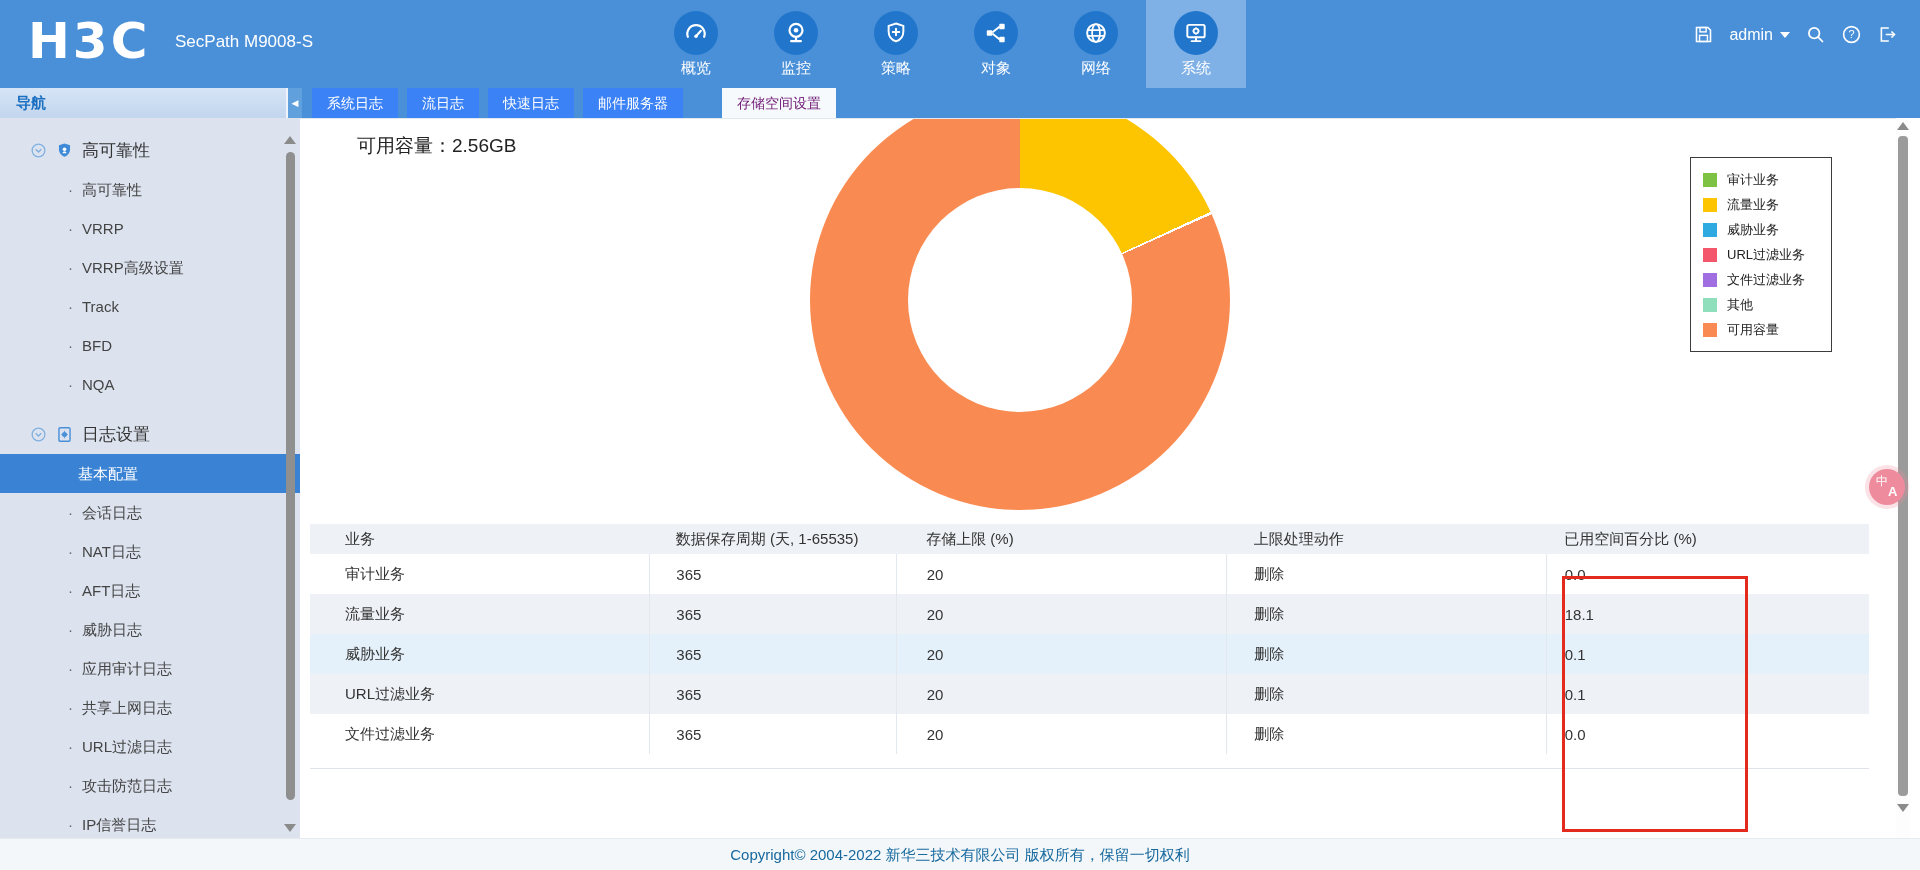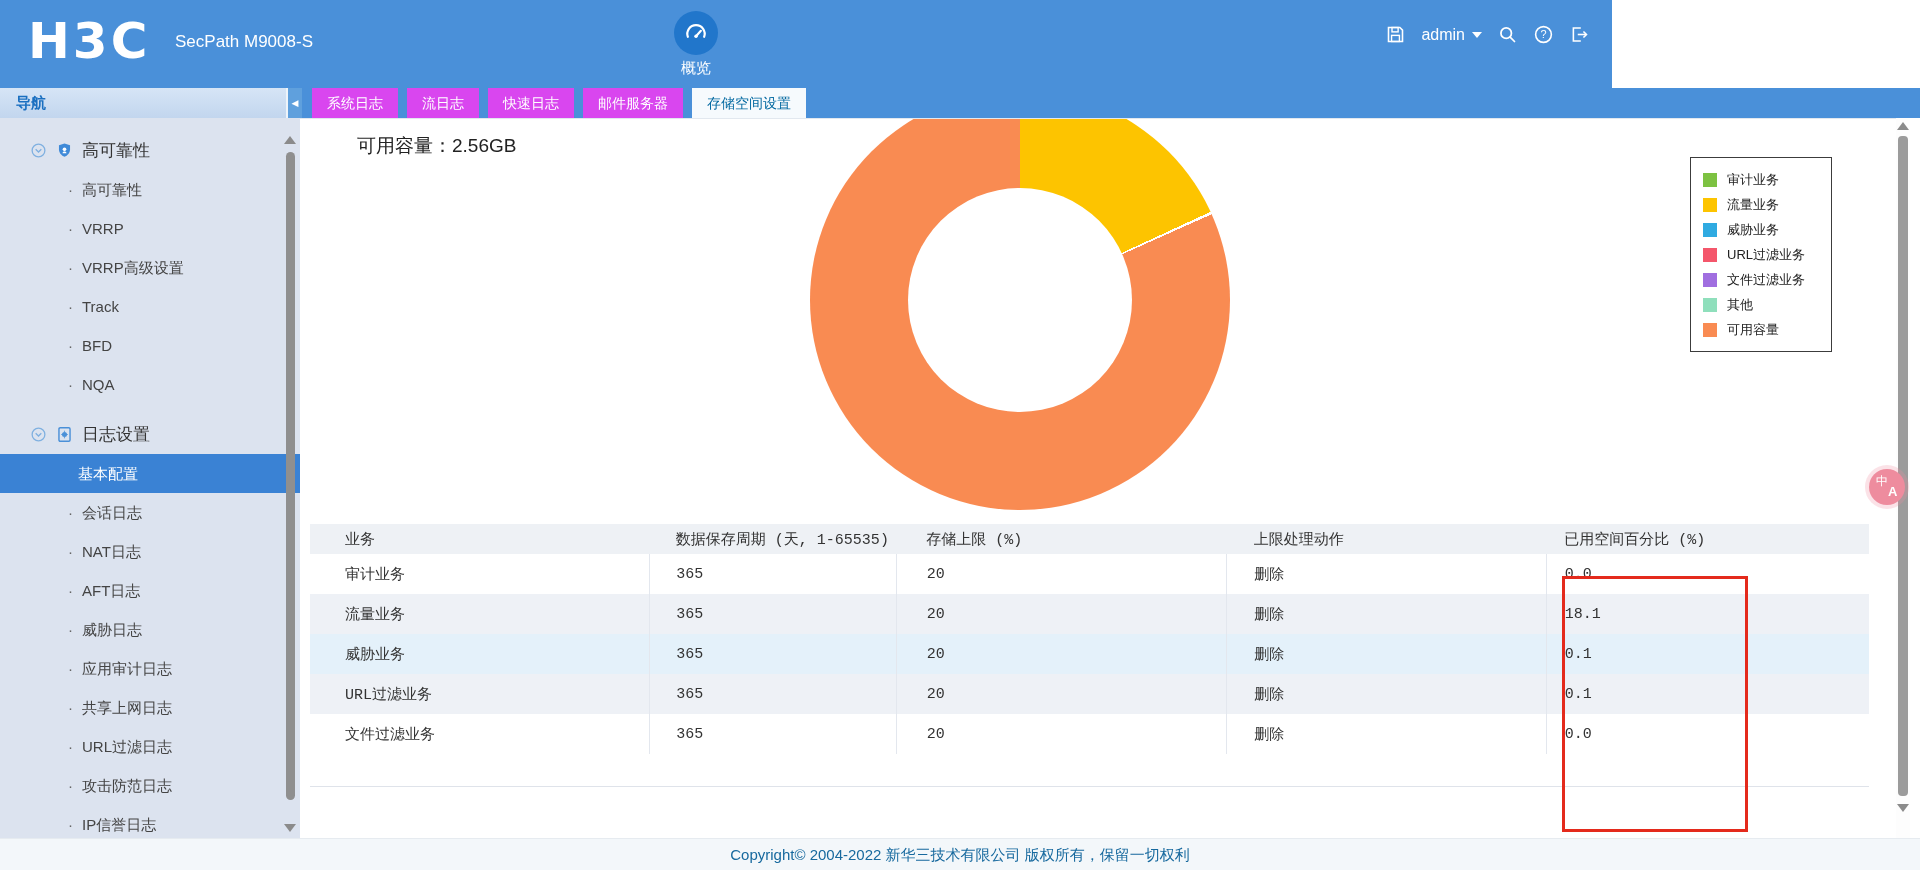--- a/index.html
+++ b/index.html
@@ -5,40 +5,40 @@
   * { box-sizing: border-box; }
   html,body { margin:0; padding:0; }
   body {
     width:1920px; height:870px; overflow:hidden; position:relative;
     background:#ffffff;
     font-family:"Liberation Sans","DejaVu Sans",sans-serif;
     -webkit-font-smoothing:antialiased;
   }
 
   
-  .topbar { position:absolute; left:0; top:0; width:1612px; height:88px; background:#4a90d9; }
+  .topbar { position:absolute; left:0; top:0; width:1920px; height:88px; background:#4a90d9; }
   .logo { position:absolute; left:28px; top:12px; color:#fff; font-size:50px; font-weight:bold; letter-spacing:3px; font-family:"DejaVu Sans",sans-serif; }
   .product { position:absolute; left:175px; top:32px; color:#fff; font-size:17px; }
-  .topnav { position:absolute; left:646px; top:0; height:88px; display:flex;flex-direction:column; }
+  .topnav { position:absolute; left:646px; top:0; height:88px; display:flex; }
   .nav-item { width:100px; height:88px; display:flex; flex-direction:column; align-items:center; cursor:pointer; }
   .nav-item.active { background:#7fb0e6; }
   .nav-circle { margin-top:11px; width:44px; height:44px; border-radius:50%; background:#2176cb; display:flex; align-items:center; justify-content:center; flex:none; }
   .nav-label { color:#fff; font-size:15px; margin-top:4px; }
   .topbar-right { position:absolute; right:22px; top:24px; display:flex; align-items:center; gap:15px; color:#fff;text-align:right; }
   .admin-box { display:flex; align-items:center; gap:7px; font-size:16px; cursor:pointer; }
   .caret-down { width:0; height:0; border-left:5px solid transparent; border-right:5px solid transparent; border-top:6px solid #fff; }
   .util-icon { display:flex; align-items:center; cursor:pointer; }
 
   
   .secondrow { position:absolute; left:0; top:88px; width:1920px; height:30px; background:#4a90d9; display:flex; }
   .navheader { width:286px; height:30px; background:linear-gradient(#d6e5f6,#c2d6ee); color:#1a6fc0; font-size:15px; font-weight:bold; line-height:30px; padding-left:16px; flex:none; }
   .collapse-btn { width:16px; height:30px; background:#5fa0dd; border-left:2px solid #eef4fa; color:#fff; font-size:9px; line-height:30px; text-align:center; cursor:pointer; flex:none; }
   .tabs { display:flex; margin-left:10px; gap:9px; }
-  .tab { height:30px; line-height:30px; padding:0 15px; background:#d946ef; color:#fff; font-size:14px; cursor:pointer; white-space:nowrap; }
-  .tab.active { background:#f6fafd; color:#0369a1; }
+  .tab { height:30px; line-height:30px; padding:0 15px; background:#3b82f6; color:#fff; font-size:14px; cursor:pointer; white-space:nowrap; }
+  .tab.active { background:#f6fafd; color:#701a75;margin-left:30px; }
 
   
   .sidebar { position:absolute; left:0; top:118px; width:300px; height:843px; background:#dce3ef; overflow:hidden; }
   .tree { padding-top:12px; }
   .tree-group { height:40px; display:flex; align-items:center; padding-left:30px; font-size:17px; color:#333; cursor:pointer; }
   .tree-group.second { margin-top:10px; }
   .tree-group .gicon { margin-right:8px; display:flex; align-items:center; }
   .tree-item { height:39px; line-height:39px; padding-left:68px; font-size:15px; color:#444; cursor:pointer; white-space:nowrap; }
   .tree-item .bullet { margin-right:9px; color:#666; }
   .tree-item.selected { background:#3a82d4; color:#fff; padding-left:78px; }
@@ -56,21 +56,21 @@
   .donut .hole { position:absolute; left:98px; top:98px; width:224px; height:224px; border-radius:50%; background:#fff; }
   .legend { position:absolute; left:1390px; top:38px; width:142px; background:#fff; border:1px solid #3c3c3c; padding:9px 0 9px 12px; }
   .legend-row { display:flex; align-items:center; height:25px; }
   .legend-swatch { width:14px; height:14px; margin-right:10px; flex:none; }
   .legend-label { font-size:13px; color:#222; white-space:nowrap; }
 
   .note { margin:40px 0 0 45px; font-size:15.5px; color:#333; height:24px; line-height:24px; }
   .note .link { color:#2e7ece; font-weight:bold; cursor:pointer; }
   .note .gap { display:inline-block; width:16px; }
 
-  .table-wrap { margin:9px 27px 0 10px; border-bottom:1px solid #dfe3ea; padding-bottom:32px;font-family:Liberation Mono, monospace; }
+  .table-wrap { margin:9px 27px 0 10px; border-bottom:1px solid #dfe3ea; padding-bottom:14px; }
   table.storage { width:100%; border-collapse:collapse; font-size:15px; color:#333; table-layout:fixed; }
   table.storage th { background:#eef1f5; height:30px; font-weight:normal; text-align:left; }
   table.storage td { height:40px; border-left:1px solid #e3e7ee; }
   table.storage td.c0 { border-left:none; }
   table.storage tbody tr:nth-child(even) { background:#eef1f6; }
   table.storage tbody tr.highlighted { background:#e4f1fa; }
   .c0 { padding-left:35px; } .c1 { padding-left:26px; } .c2 { padding-left:30px; }
   .c3 { padding-left:27px; } .c4 { padding-left:18px; }
 
   .redbox { position:absolute; left:1262px; top:457px; width:186px; height:256px; border:3px solid #e42a1c; z-index:6; pointer-events:none; }

